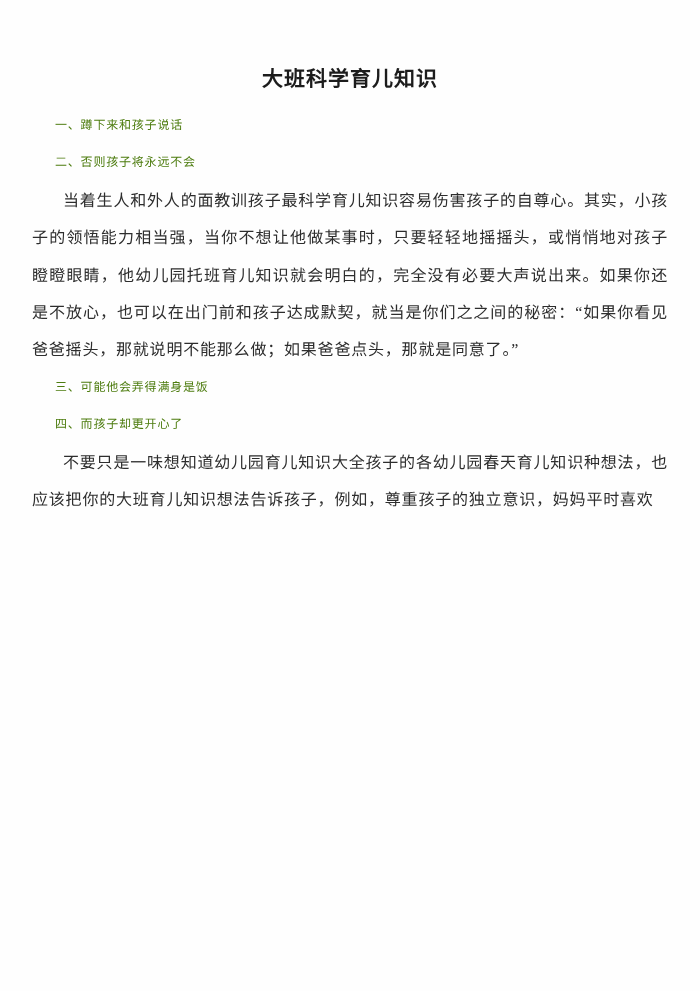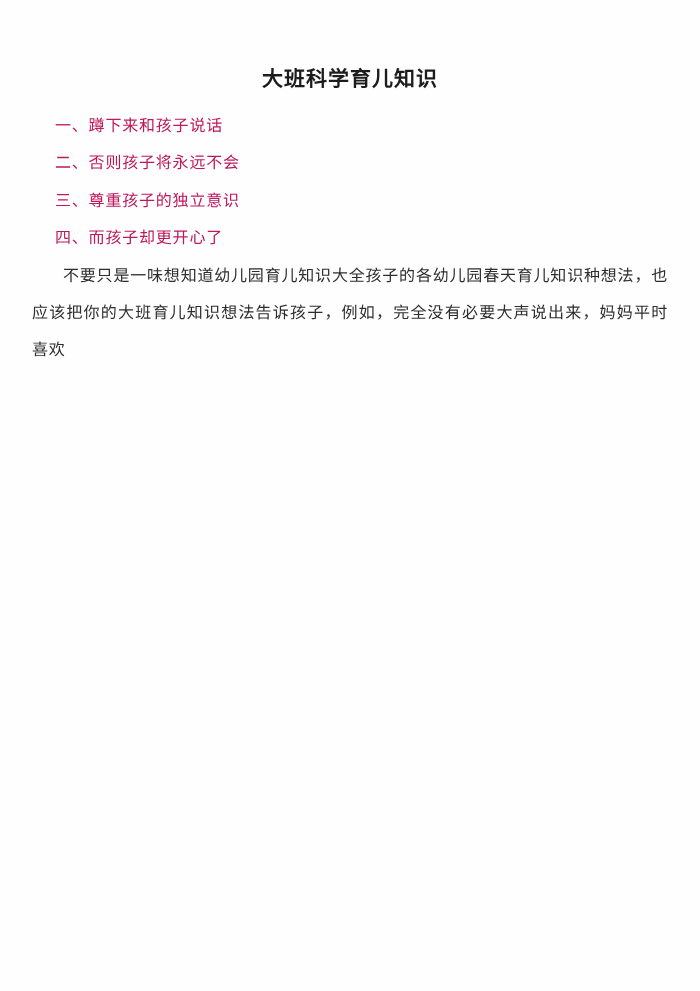--- a/index.html
+++ b/index.html
@@ -26,24 +26,24 @@
     font-weight: bold;
     font-size: 21px;
     line-height: 33px;
     text-align: center;
     color: #1c1c1c;
     letter-spacing: 1px;
   }
   .sec-heading {
     margin: 0;
     font-weight: normal;
-    font-size: 16px;
+    font-size: 12px;
     line-height: 37.4px;
     text-indent: 23px;
-    color: #be185d;
+    color: #4d7c0f;
     letter-spacing: 0.8px;
     white-space: nowrap;
   }
   .para {
     margin: 0;
     font-size: 16px;
     line-height: 37.4px;
     text-align: justify;
     text-justify: inter-ideograph;
     text-indent: 31px;
@@ -60,24 +60,25 @@
 <div class="page">
 
   <h1 class="doc-title">大班科学育儿知识</h1>
 
   <section>
     <h2 class="sec-heading">一、蹲下来和孩子说话</h2>
   </section>
 
   <section>
     <h2 class="sec-heading">二、否则孩子将永远不会</h2>
+    <p class="para">当着生人和外人的面教训孩子最科学育儿知识容易伤害孩子的自尊心。其实，小孩子的领悟能力相当强，当你不想让他做某事时，只要轻轻地摇摇头，或悄悄地对孩子瞪瞪眼睛，他幼儿园托班育儿知识就会明白的，完全没有必要大声说出来。如果你还是不放心，也可以在出门前和孩子达成默契，就当是你们之之间的秘密：“如果你看见爸爸摇头，那就说明不能那么做；如果爸爸点头，那就是同意了。”</p>
   </section>
 
   <section>
-    <h2 class="sec-heading">三、尊重孩子的独立意识</h2>
+    <h2 class="sec-heading">三、可能他会弄得满身是饭</h2>
   </section>
 
   <section>
     <h2 class="sec-heading">四、而孩子却更开心了</h2>
-    <p class="para">不要只是一味想知道幼儿园育儿知识大全孩子的各幼儿园春天育儿知识种想法，也应该把你的大班育儿知识想法告诉孩子，例如，完全没有必要大声说出来，妈妈平时喜欢</p>
+    <p class="para">不要只是一味想知道幼儿园育儿知识大全孩子的各幼儿园春天育儿知识种想法，也应该把你的大班育儿知识想法告诉孩子，例如，尊重孩子的独立意识，妈妈平时喜欢</p>
   </section>
 
 </div>
 
 </body></html>

